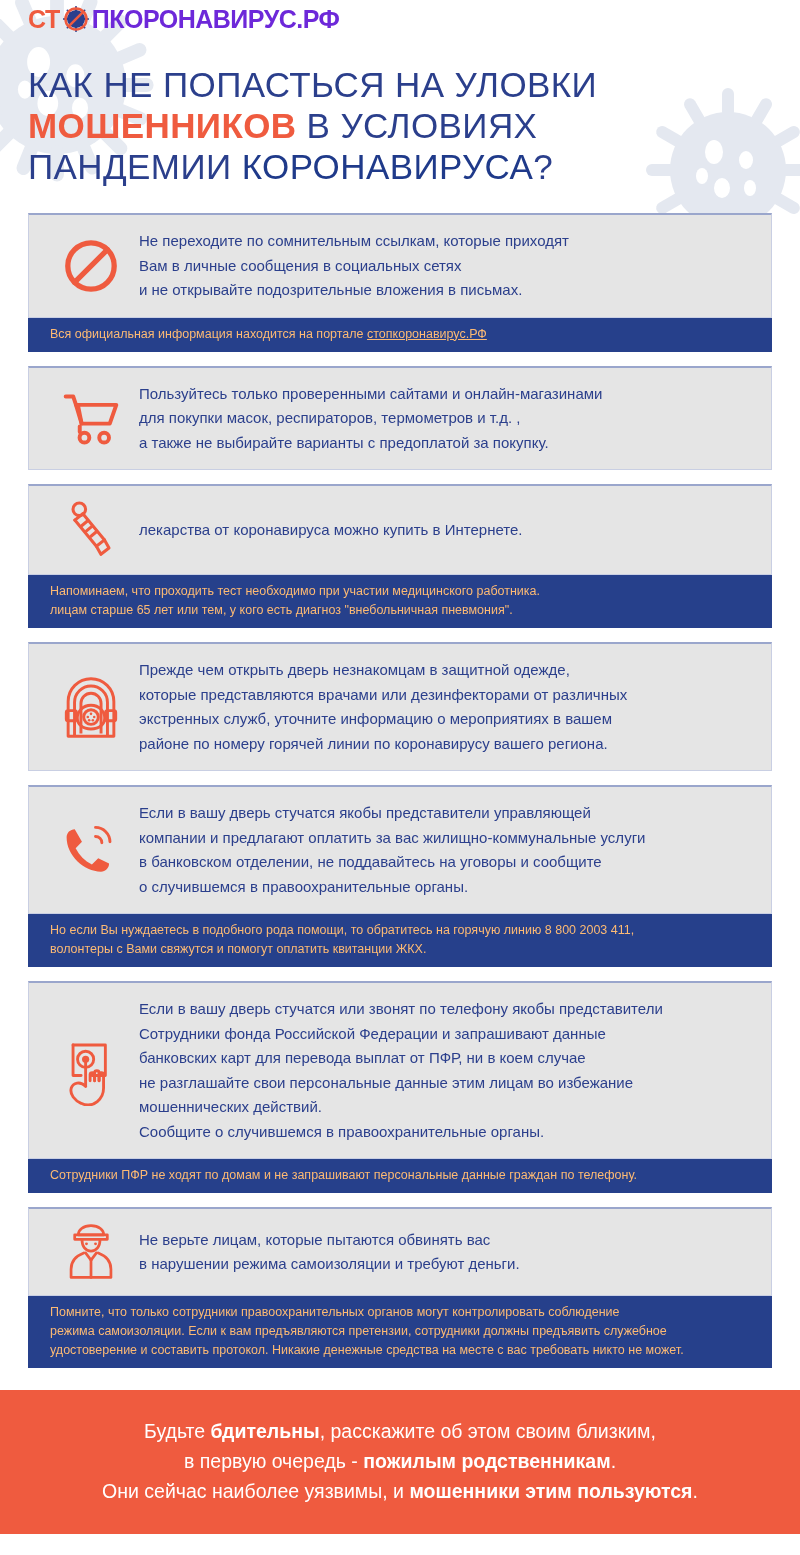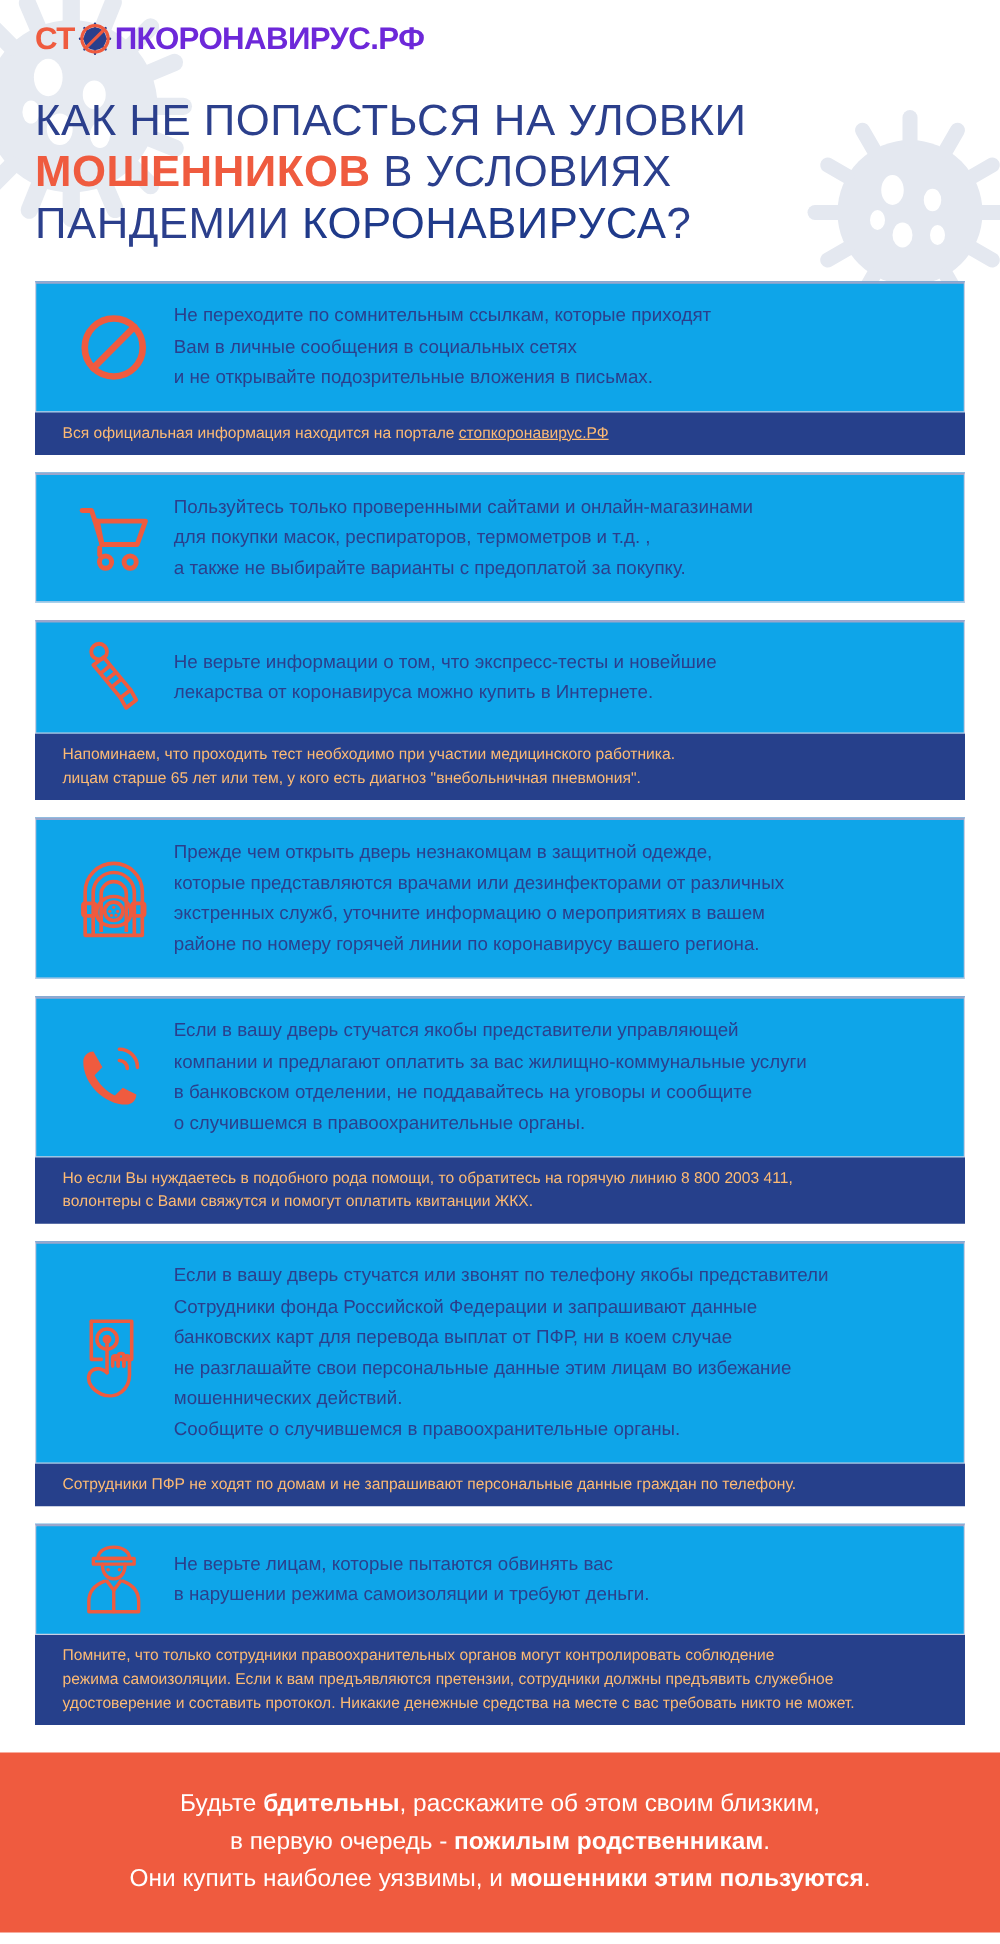--- a/index.html
+++ b/index.html
@@ -28,21 +28,21 @@
     z-index: 0;
   }
   .virus-bg svg { display: block; }
   .virus-left  { left: -58px; top: -30px;  width: 230px; height: 230px; }
   .virus-right { left: 628px; top: 70px;   width: 200px; height: 200px; }
 
   
   .header {
     position: relative;
     z-index: 2;
-    padding: 14px 0 0 28px;
+    padding: 2px 0 0 28px;
   }
   .logo {
     display: flex;
     align-items: center;
     height: 34px;
     user-select: none;
   }
   .logo-ct {
     font-size: 25px;
     font-weight: bold;
@@ -88,21 +88,21 @@
   }
 
   
   .cards {
     position: relative;
     z-index: 2;
     margin: 26px 28px 0 28px;
   }
   .card-group { margin-bottom: 14px; }
   .card {
-    background: #0ea5e9;
+    background: #e5e5e5;
     border: 1px solid #c9cfe3;
     border-top: 2px solid #9aa6cc;
     display: flex;
     align-items: center;
     padding: 14px 18px 14px 14px;
     box-sizing: border-box;
   }
   .card-icon {
     flex: 0 0 96px;
     display: flex;
@@ -301,21 +301,20 @@
               <path d="M12 22 L36 51"></path>
               <path d="M21 15 L12 22"></path>
               <path d="M45 44 L36 51 L41 60 L50 53 Z"></path>
               <path d="M26 23 l-6 5"></path>
               <path d="M31 29 l-6 5"></path>
               <path d="M36 35 l-6 5"></path>
             </g>
           </svg>
         </div>
         <div class="card-text">
-          <p>Не верьте информации о том, что экспресс-тесты и новейшие</p>
           <p>лекарства от коронавируса можно купить в Интернете.</p>
         </div>
       </div>
       <div class="note">
         <p>Напоминаем, что проходить тест необходимо при участии медицинского работника.</p>
         <p>лицам старше 65 лет или тем, у кого есть диагноз "внебольничная пневмония".</p>
       </div>
     </div>
 
     <div class="card-group">
@@ -436,17 +435,17 @@
   </div>
 
   <div class="band">
     <div>
       <span>Будьте </span><b>бдительны</b><span>, расскажите об этом своим близким,</span>
     </div>
     <div>
       <span>в первую очередь - </span><b>пожилым родственникам</b><span>.</span>
     </div>
     <div>
-      <span>Они купить наиболее уязвимы, и </span><b>мошенники этим пользуются</b><span>.</span>
+      <span>Они сейчас наиболее уязвимы, и </span><b>мошенники этим пользуются</b><span>.</span>
     </div>
   </div>
 
 </div>
 
 </body></html>

